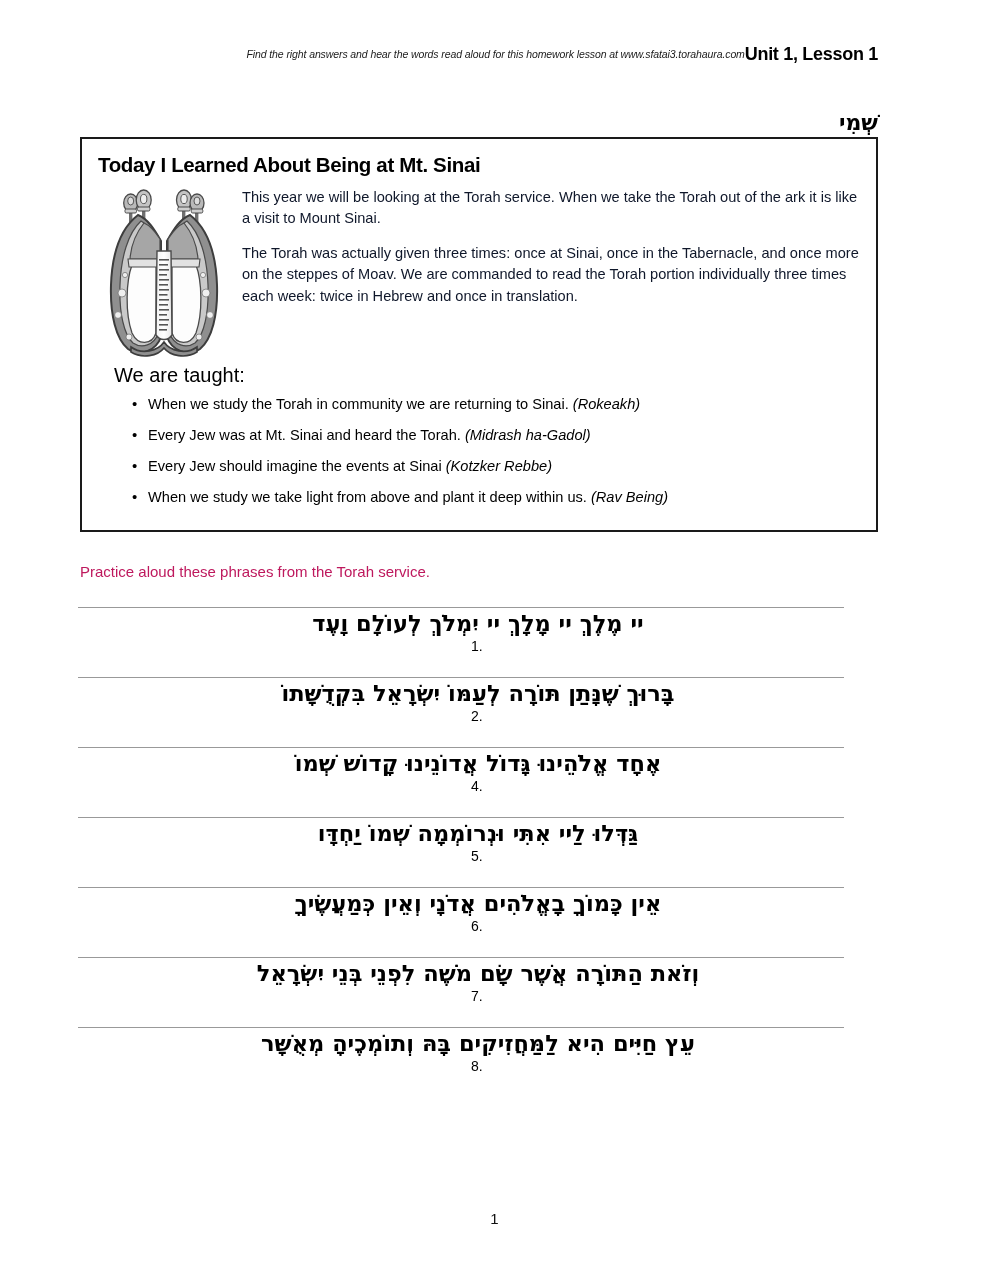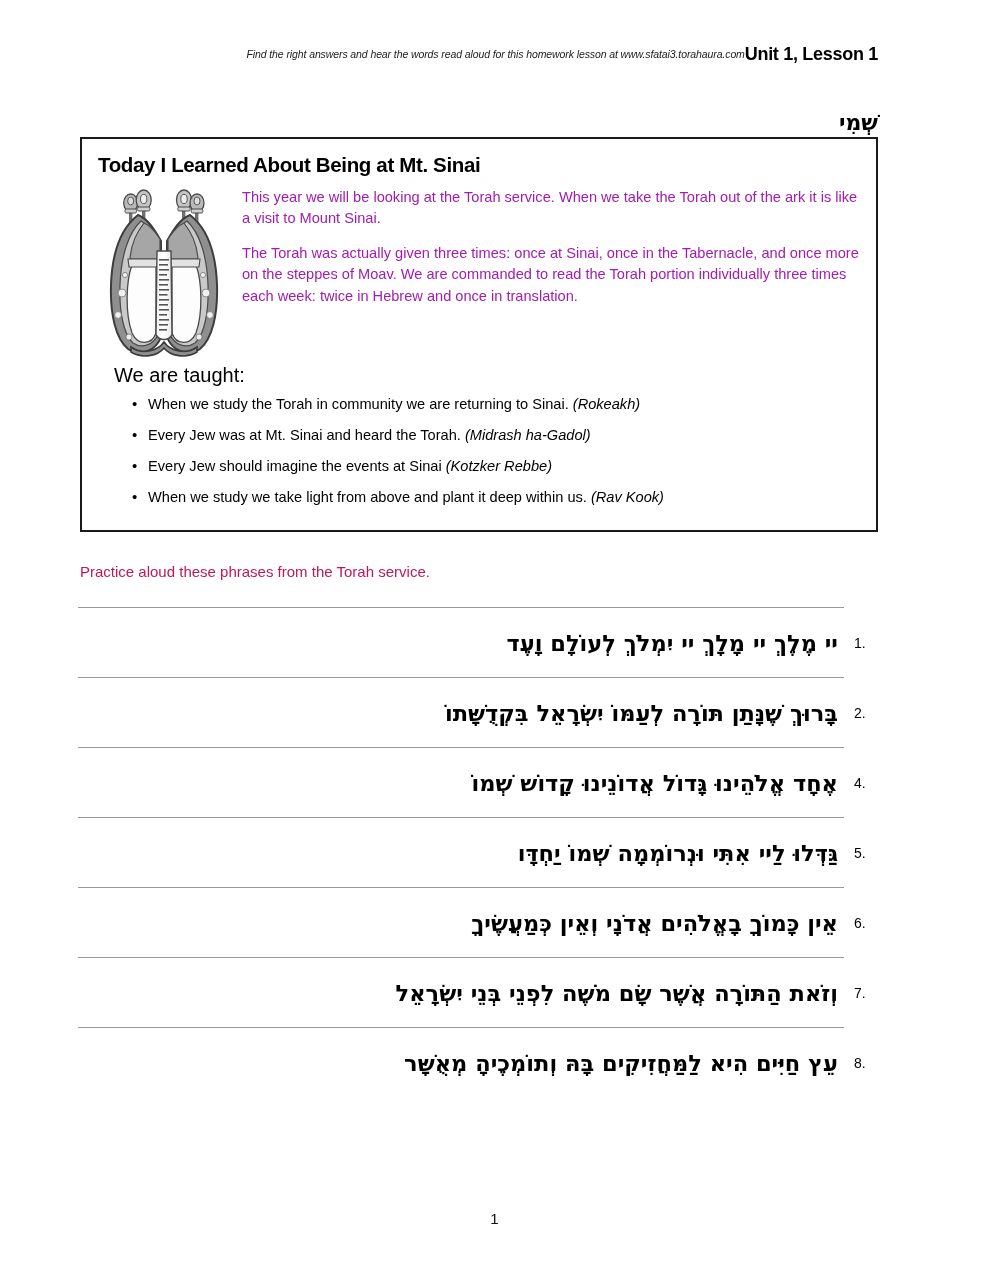--- a/index.html
+++ b/index.html
@@ -96,21 +96,21 @@
     width: 132px;
     height: 168px;
     margin: 2px 12px 4px 0;
   }
   .scroll-figure svg { display: block; width: 132px; height: 168px; }
 
   .lesson-para {
     font-size: 14.6px;
     line-height: 1.47;
     margin: 0 0 13px 0;
-    color: #a21caf;
+    color: #0f172a;
   }
   .taught-label {
     clear: left;
     font-size: 20px;
     line-height: 1.45;
     margin: 2px 0 4px 16px;
   }
   .bullets {
     list-style: none;
     margin: 0;
@@ -149,20 +149,21 @@
     width: 806px;
   }
   .practice-row {
     position: relative;
     height: 70px;
     border-top: 1.3px solid #999999;
     display: flex;
     align-items: center;
     justify-content: flex-end;
     box-sizing: border-box;
+    flex-direction: column;
   }
   .practice-row:last-child { }
   .row-num {
     width: 40px;
     flex: 0 0 40px;
     text-align: left;
     font-size: 14px;
     color: #000;
     padding-left: 10px;
     box-sizing: border-box;
@@ -318,21 +319,21 @@
         <span class="src">(Midrash ha-Gadol)</span>
       </li>
       <li>
         <span class="dot">•</span>
         <span>Every Jew should imagine the events at Sinai</span>
         <span class="src">(Kotzker Rebbe)</span>
       </li>
       <li>
         <span class="dot">•</span>
         <span>When we study we take light from above and plant it deep within us.</span>
-        <span class="src">(Rav Kook)</span>
+        <span class="src">(Rav Being)</span>
       </li>
     </ul>
   </div>
 </div>
 
 <div class="practice-prompt">Practice aloud these phrases from the Torah service.</div>
 
 <div class="practice-list">
 
   <div class="practice-row">

